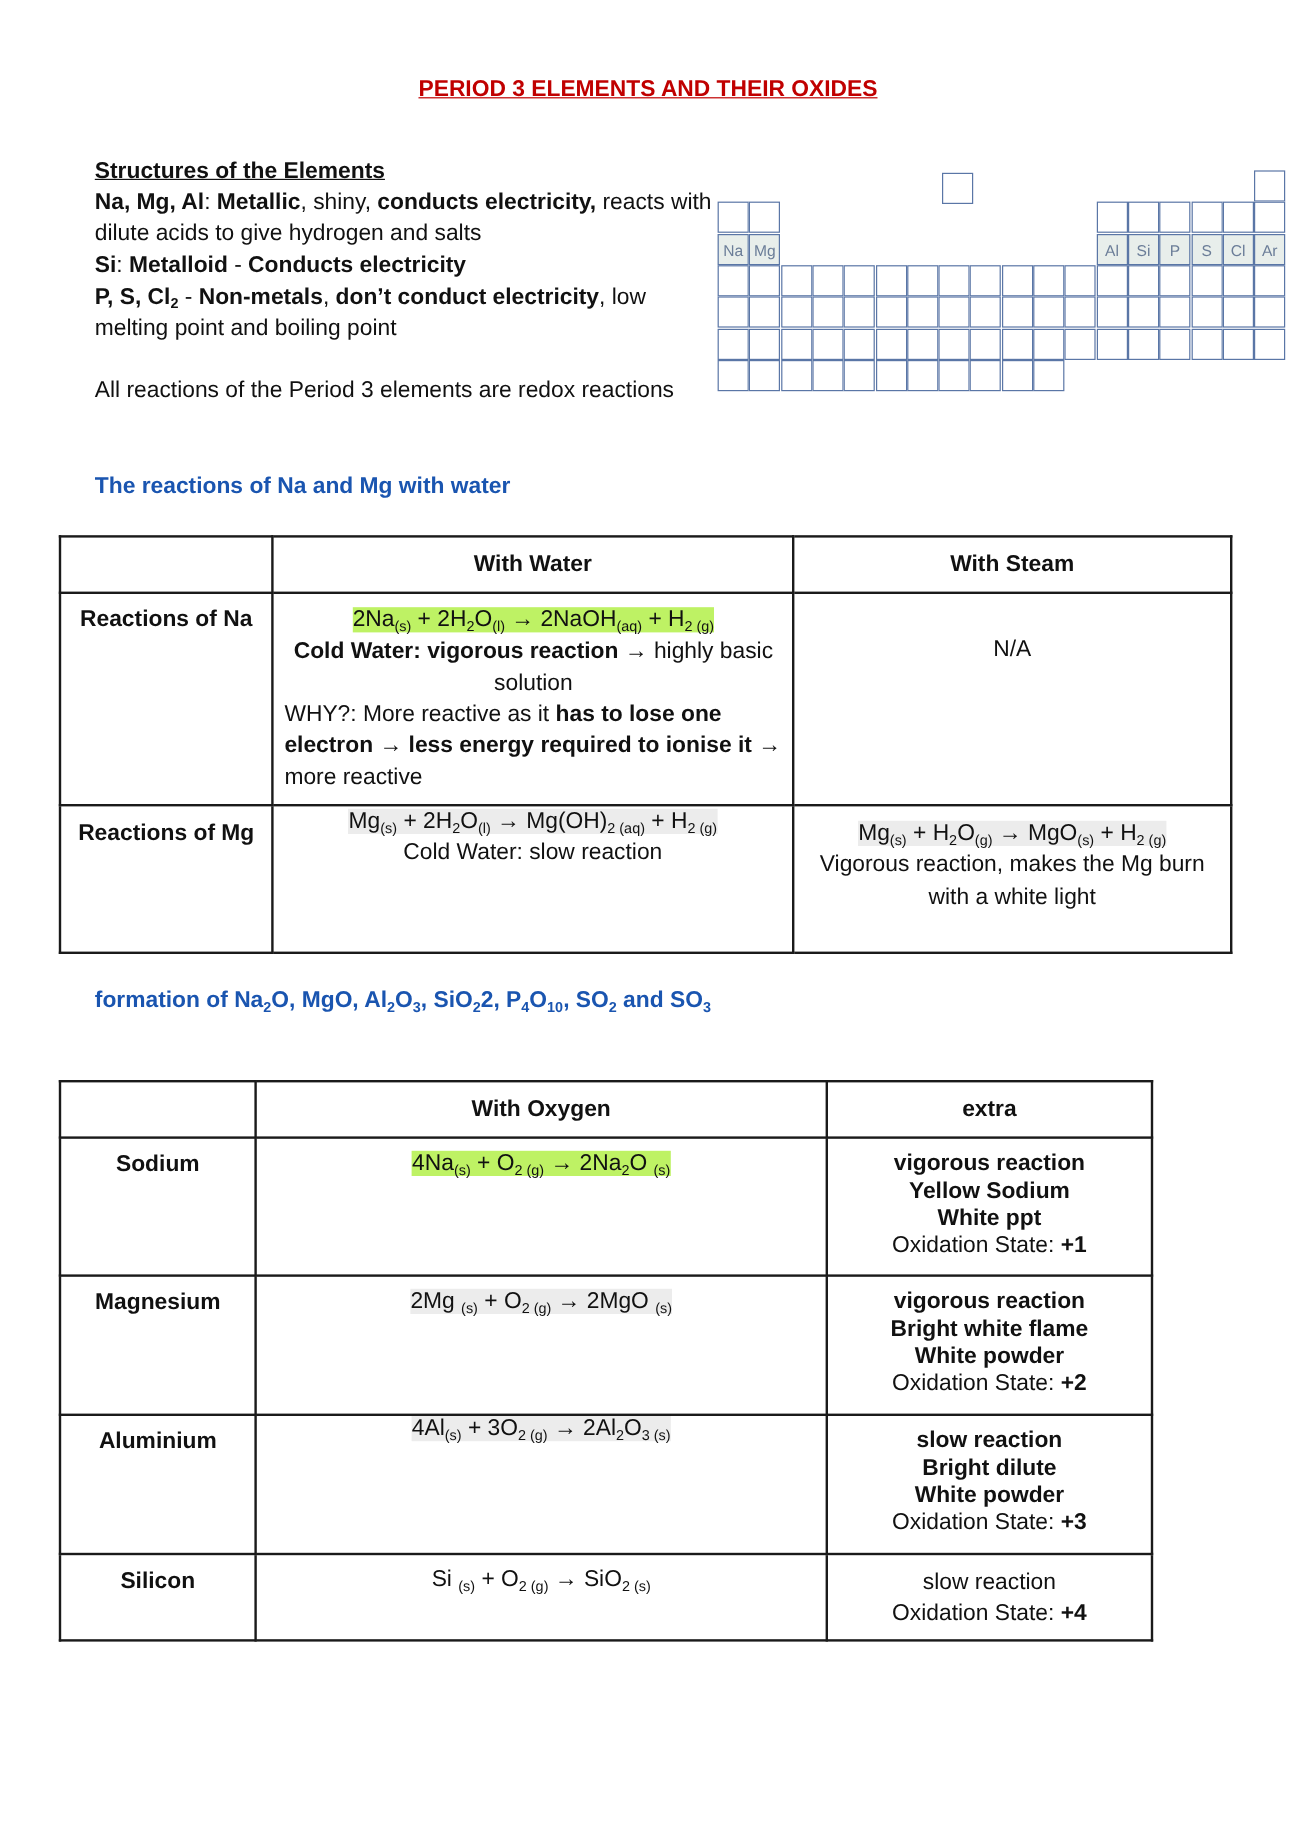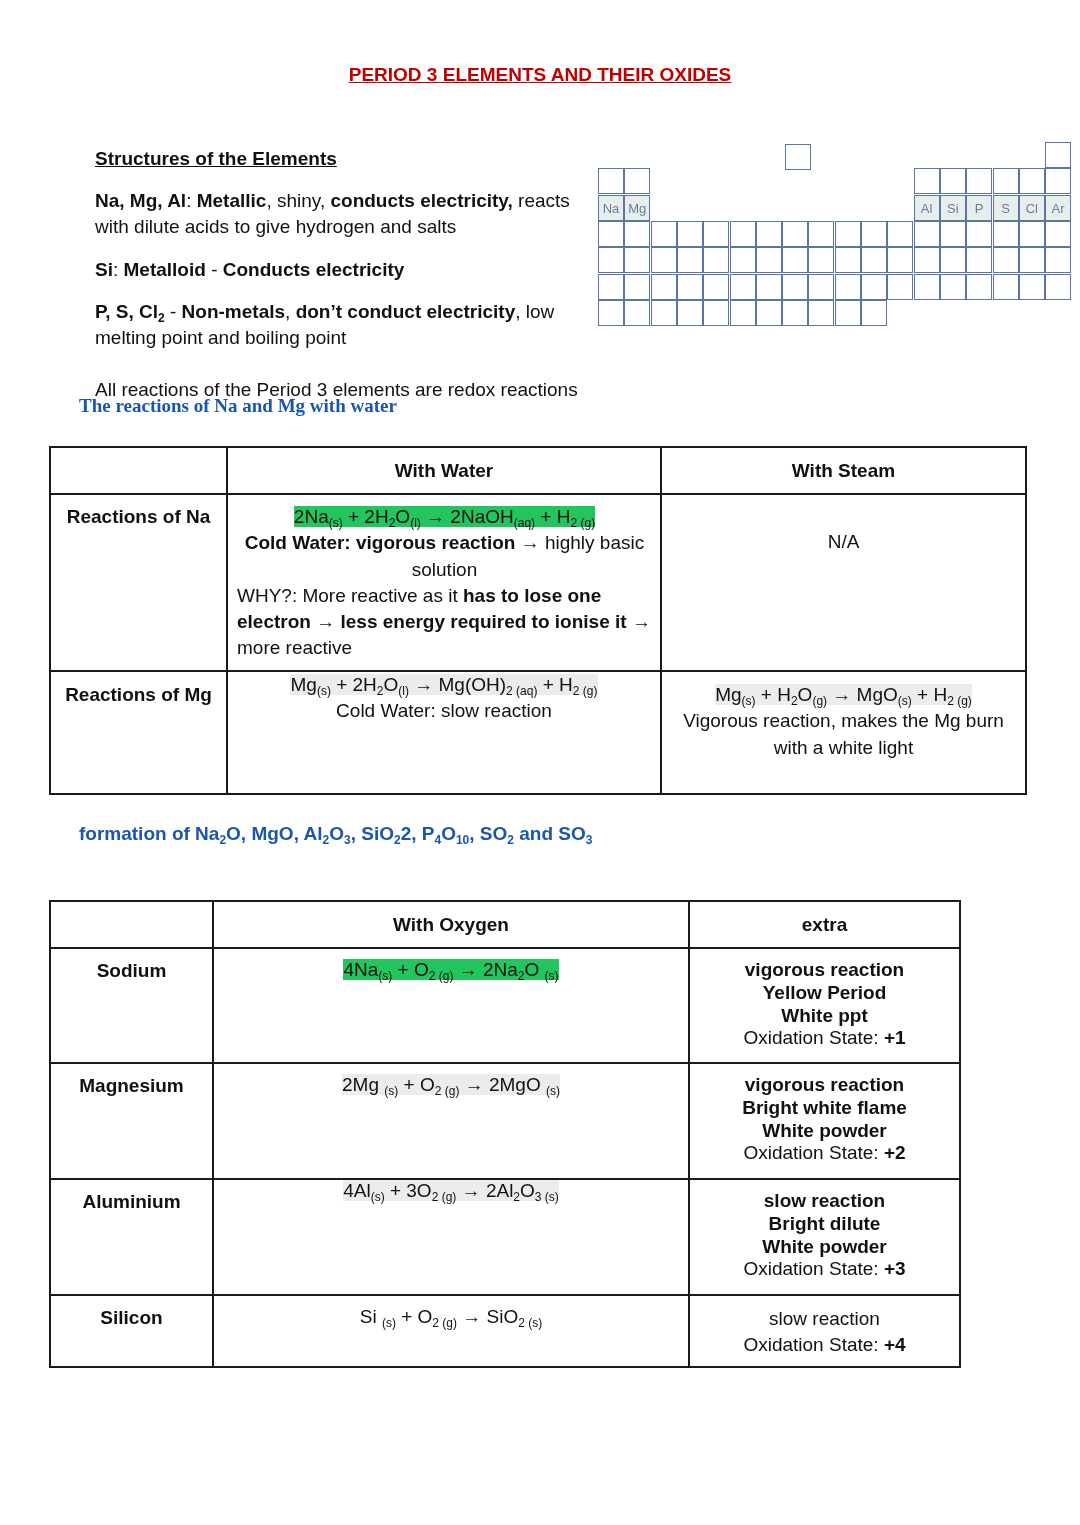--- a/index.html
+++ b/index.html
@@ -3,27 +3,27 @@
 <meta charset="utf-8">
 <style>
   html, body { margin:0; padding:0; background:#ffffff; }
   body { width:1080px; height:1525px; position:relative; overflow:hidden;
          font-family:"Liberation Sans", sans-serif; color:#111; }
   .abs { position:absolute; }
   .title { left:0; width:1080px; top:64px; text-align:center; color:#c00000;
            font-weight:bold; font-size:19px; text-decoration:underline; }
   .intro { left:79px; top:130px; width:520px; font-size:19px; line-height:26.2px; }
   .intro .h { font-weight:bold; text-decoration:underline; }
-  .intro p { margin:16px; }
+  .intro p { margin:0; }
   .blue-h { color:#1a55b0; font-weight:bold; font-size:19px; line-height:26px; }
   table.doc { position:absolute; border-collapse:collapse; font-size:19px; }
   table.doc td { border:2px solid #1a1a1a; vertical-align:top; text-align:center; padding:0; }
   .hdr { font-weight:bold; }
   .rowlabel { font-weight:bold; }
-  .hl-yellow { background:#22c55e;margin-top:24px; }
+  .hl-yellow { background:#bef264;margin-top:24px; }
   .hl-grey { background:#ececec; }
   sub { font-size:12px; vertical-align:-4px; line-height:0; }
   .b { font-weight:bold; }
   .pt { position:absolute; left:598px; top:142px; }
   .pt .cell { position:absolute; width:26px; height:26px; border:1px solid #5a76a6; box-sizing:border-box; background:#fff; }
   .pt .cell.lbl { background:#e8eeeb; color:#6b7d98; font-size:13px; text-align:center; line-height:25px; }
 </style>
 </head>
 <body>
 
@@ -116,21 +116,21 @@
     <div class="cell" style="left: 78.9px; top: 157.8px;"></div>
     <div class="cell" style="left: 105.2px; top: 157.8px;"></div>
     <div class="cell" style="left: 131.5px; top: 157.8px;"></div>
     <div class="cell" style="left: 157.8px; top: 157.8px;"></div>
     <div class="cell" style="left: 184.1px; top: 157.8px;"></div>
     <div class="cell" style="left: 210.4px; top: 157.8px;"></div>
     <div class="cell" style="left: 236.7px; top: 157.8px;"></div>
     <div class="cell" style="left: 263px; top: 157.8px;"></div>
   </div>
 
-<div class="abs blue-h" style="left:79px; top:393px;font-family:Liberation Serif, serif;">The reactions of Na and Mg with water</div>
+<div class="abs blue-h" style="left:79px; top:393px;">The reactions of Na and Mg with water</div>
 
 <table class="doc" style="left:49px; top:446px; width:978px;">
   <tbody>
       <tr style="height:47px">
     <td style="width:175px"></td>
     <td class="hdr" style="width:432px; vertical-align:middle">With Water</td>
     <td class="hdr" style="vertical-align:middle">With Steam</td>
   </tr>
   <tr style="height:177px">
     <td class="rowlabel" style="padding-top:11px">Reactions of Na</td>
@@ -164,21 +164,21 @@
       <tr style="height:47px">
     <td style="width:161px"></td>
     <td class="hdr" style="width:474px; vertical-align:middle">With Oxygen</td>
     <td class="hdr" style="vertical-align:middle">extra</td>
   </tr>
   <tr style="height:115px">
     <td class="rowlabel" style="padding-top:11px">Sodium</td>
     <td style="padding-top:10px"><span class="hl-yellow"><span>4Na</span><sub>(s)</sub><span> + O</span><sub>2 (g)</sub><span> → 2Na</span><sub>2</sub><span>O </span><sub>(s)</sub></span></td>
     <td style="padding-top:10px; line-height:22.8px">
       <div class="b">vigorous reaction</div>
-      <div class="b">Yellow Period</div>
+      <div class="b">Yellow Sodium</div>
       <div class="b">White ppt</div>
       <div><span>Oxidation State: </span><b>+1</b></div>
     </td>
   </tr>
   <tr style="height:116px">
     <td class="rowlabel" style="padding-top:11px">Magnesium</td>
     <td style="padding-top:10px"><span class="hl-grey"><span>2Mg </span><sub>(s)</sub><span> + O</span><sub>2 (g)</sub><span> → 2MgO </span><sub>(s)</sub></span></td>
     <td style="padding-top:10px; line-height:22.8px">
       <div class="b">vigorous reaction</div>
       <div class="b">Bright white flame</div>

